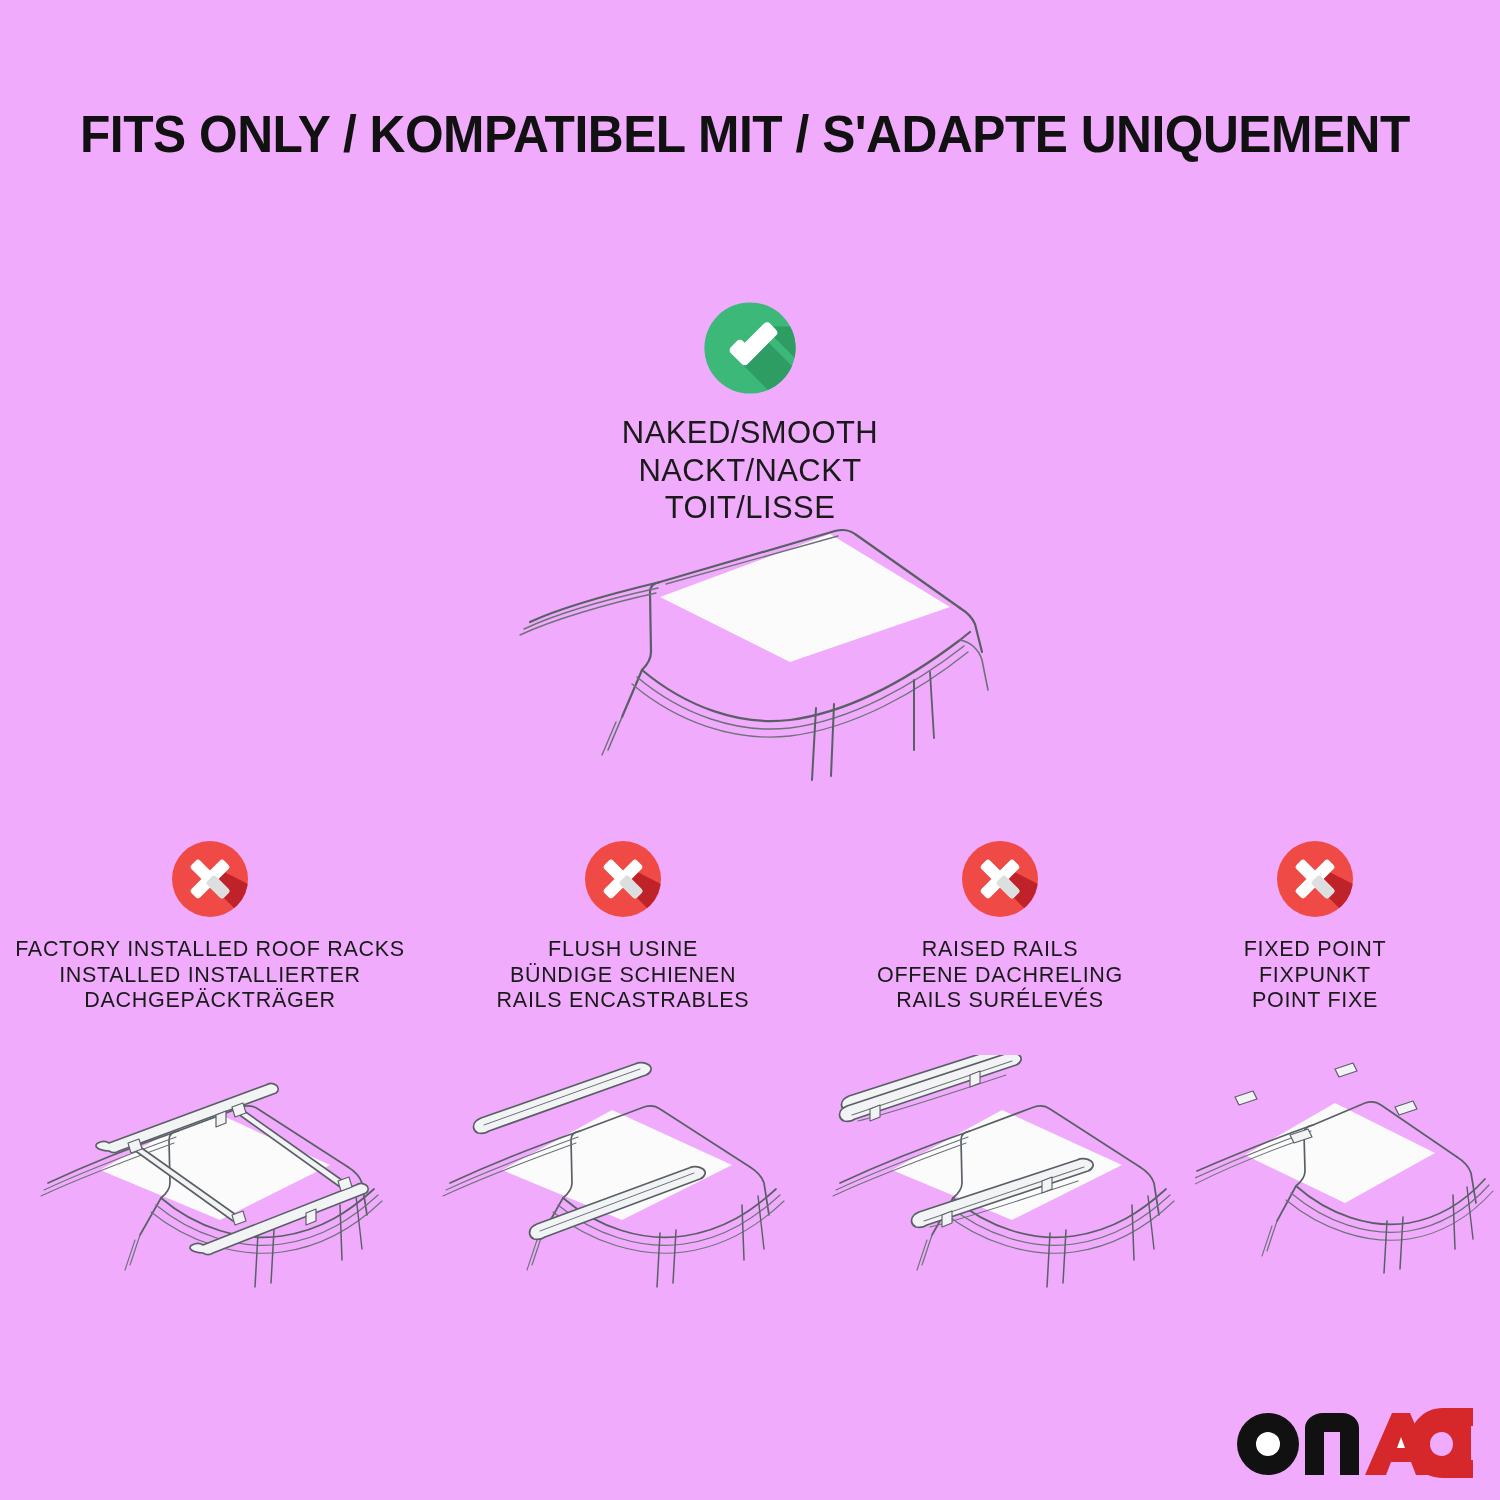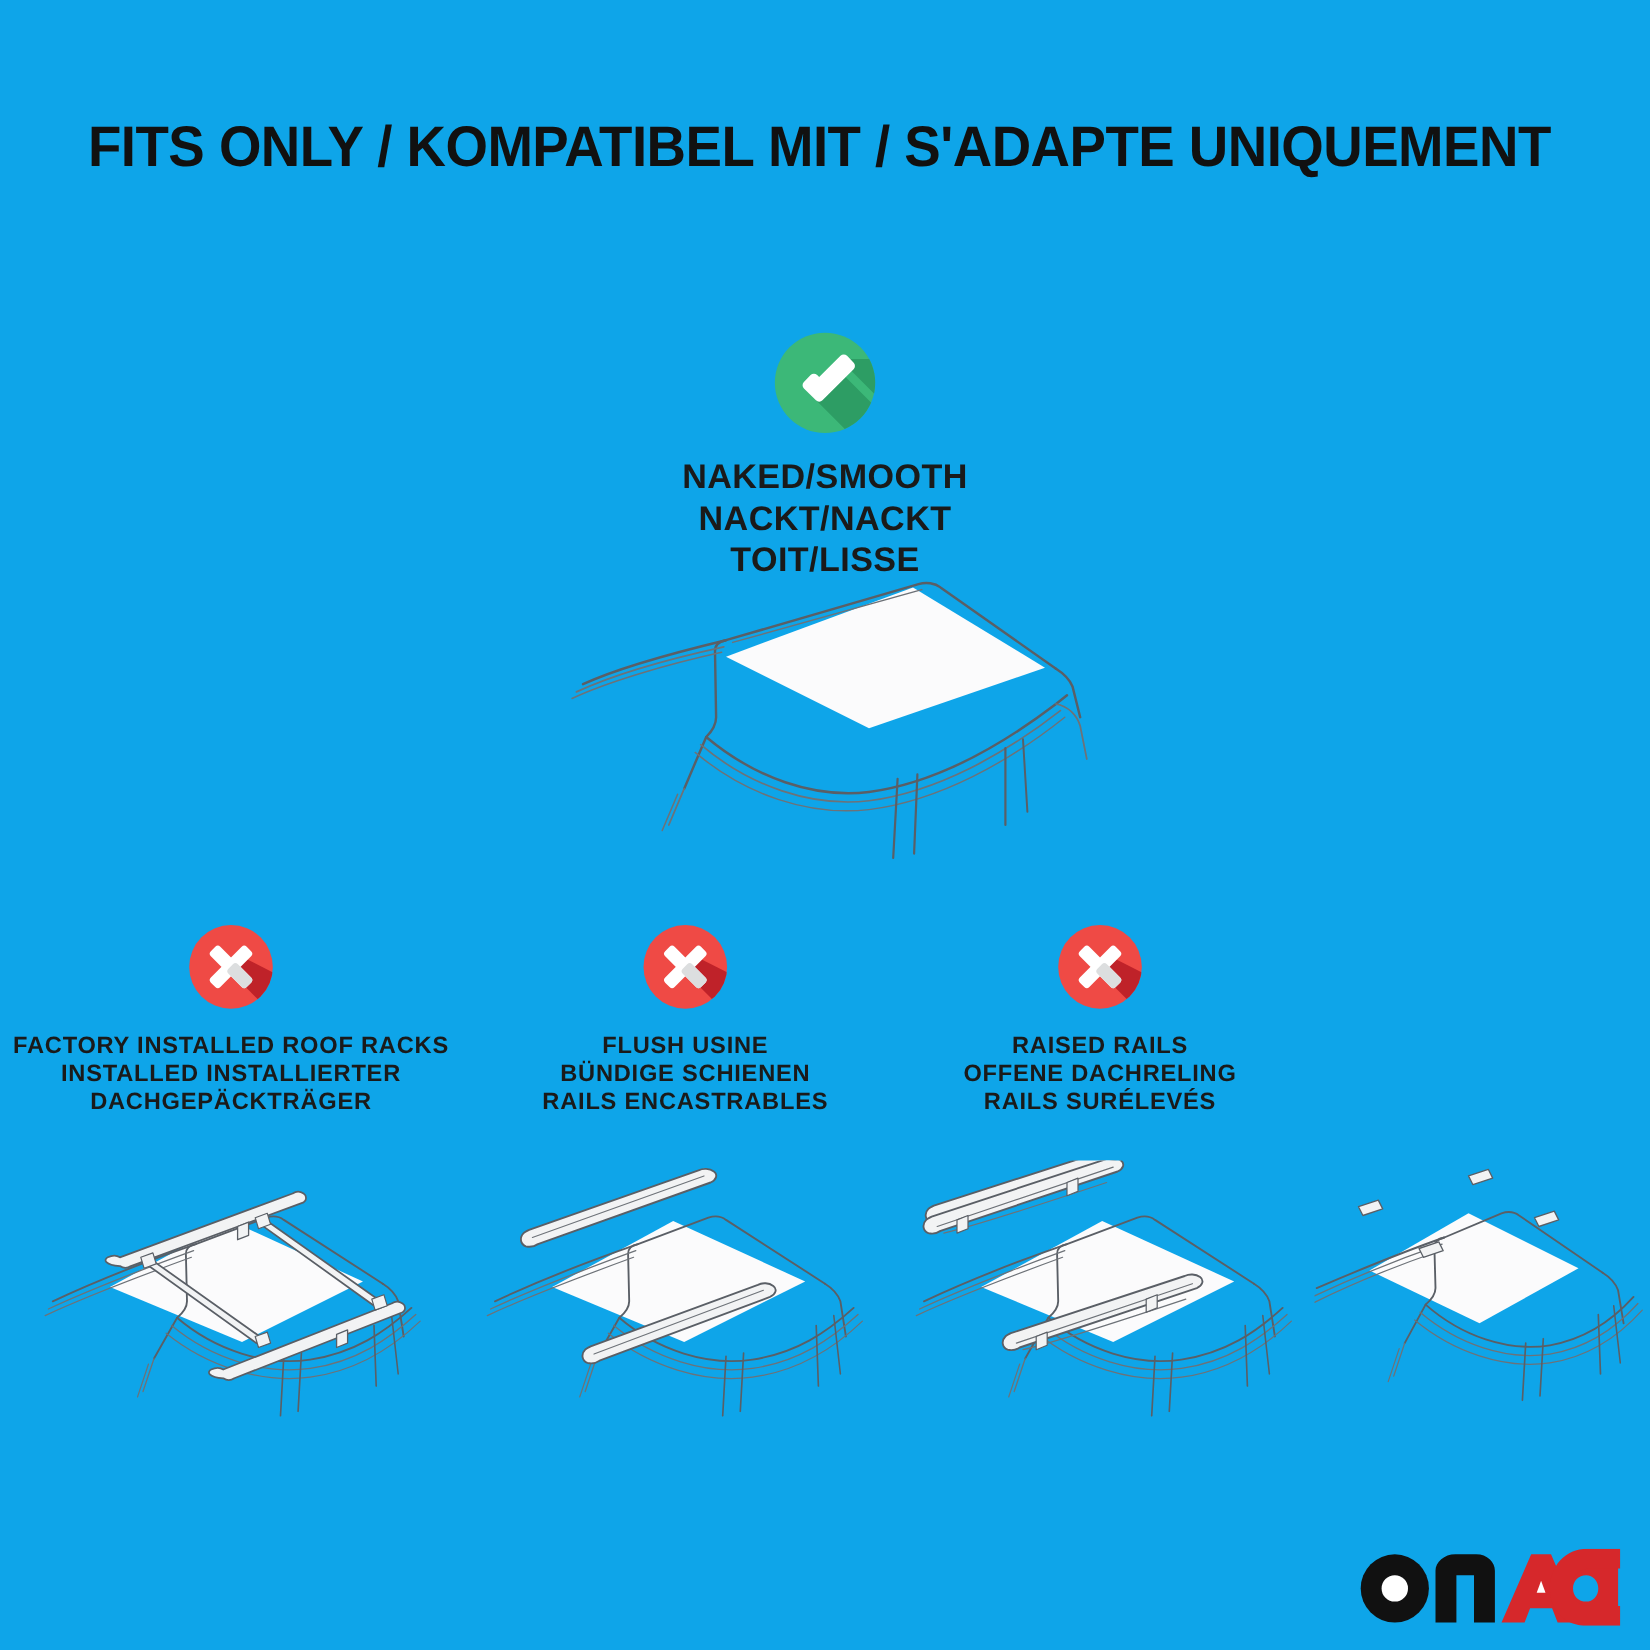--- a/index.html
+++ b/index.html
@@ -6,21 +6,21 @@
   * { box-sizing: border-box; margin: 0; padding: 0; }
   html, body {
     width: 1500px; height: 1500px;
     background: #ffffff;
     font-family: "Liberation Sans", sans-serif;
     overflow: hidden;
   }
   #page {
     position: relative;
     width: 1500px; height: 1500px;
-    background: #0ea5e9;
+    background: #f0abfc;
   }
 
   
   .title {
     position: absolute;
     left: 80px; top: 108px;
     width: 1345px;
     font-family: "Liberation Sans Narrow", "Liberation Sans", sans-serif;
     font-size: 52px;
     font-weight: bold;
@@ -37,21 +37,21 @@
     position: absolute;
     left: 500px; top: 300px;
     width: 500px;
     text-align: center;
   }
   .icon-wrap { display: block; margin: 0 auto; }
   .hero .badge { width: 96px; height: 96px; }
 
   .label {
     font-family: "Liberation Sans", sans-serif;
-    font-weight: 700;
+    font-weight: 400;
     color: #1a1a1a;
   }
   .hero .label {
     margin-top: 14px;
     font-size: 31px;
     line-height: 37.5px;
     letter-spacing: 0.4px;
   }
   .hero-art {
     position: absolute;
@@ -220,20 +220,42 @@
           <path d="M40 44 L52 56 L56 52 L44 40 Z" fill="#dcdedf" stroke="#dcdedf" stroke-width="6.5" stroke-linejoin="round" stroke-linecap="round"></path>
         </svg>
       </span>
       <div class="label">
         <div>RAISED RAILS</div>
         <div>OFFENE DACHRELING</div>
         <div>RAILS SURÉLEVÉS</div>
       </div>
     </div>
 
+    <div class="cell cell-3">
+      <span class="icon-wrap">
+        <svg class="badge" viewBox="0 0 80 80" xmlns="http://www.w3.org/2000/svg">
+          <defs>
+              <clipPath id="clipX3">
+                <circle cx="40" cy="40" r="38"></circle>
+              </clipPath>
+            </defs>
+          <circle cx="40" cy="40" r="38" fill="#ef4a45"></circle>
+          <g clip-path="url(#clipX3)">
+            <path d="M40 34 L34.5 39.5 L75 80 L80 80 L80 46 L45.5 28.5 Z" fill="#bf2229"></path>
+          </g>
+          <path d="M28 24 L24 28 L36 40 L24 52 L28 56 L40 44 L52 56 L56 52 L44 40 L56 28 L52 24 L40 36 Z" fill="#ffffff" stroke="#ffffff" stroke-width="6.5" stroke-linejoin="round" stroke-linecap="round"></path>
+          <path d="M40 44 L52 56 L56 52 L44 40 Z" fill="#dcdedf" stroke="#dcdedf" stroke-width="6.5" stroke-linejoin="round" stroke-linecap="round"></path>
+        </svg>
+      </span>
+      <div class="label">
+        <div>FIXED POINT</div>
+        <div>FIXPUNKT</div>
+        <div>POINT FIXE</div>
+      </div>
+    </div>
   </div>
 
   <div class="art-row">
 
     <div class="art art-0">
       <svg viewBox="0 0 420 250" width="420" height="250" xmlns="http://www.w3.org/2000/svg">
         <path class="roof-fill" d="M70 115 L180 55 L300 110 L190 165 Z"></path>
 
         <path class="roofline" stroke-width="1.7" d="M18 128 C48 114 96 94 148 76 L212 52 C218 50 224 51 228 54 L318 112"></path>
         <path class="roofline" stroke-width="1.7" d="M318 112 C326 117 330 122 332 128 L337 160"></path>

